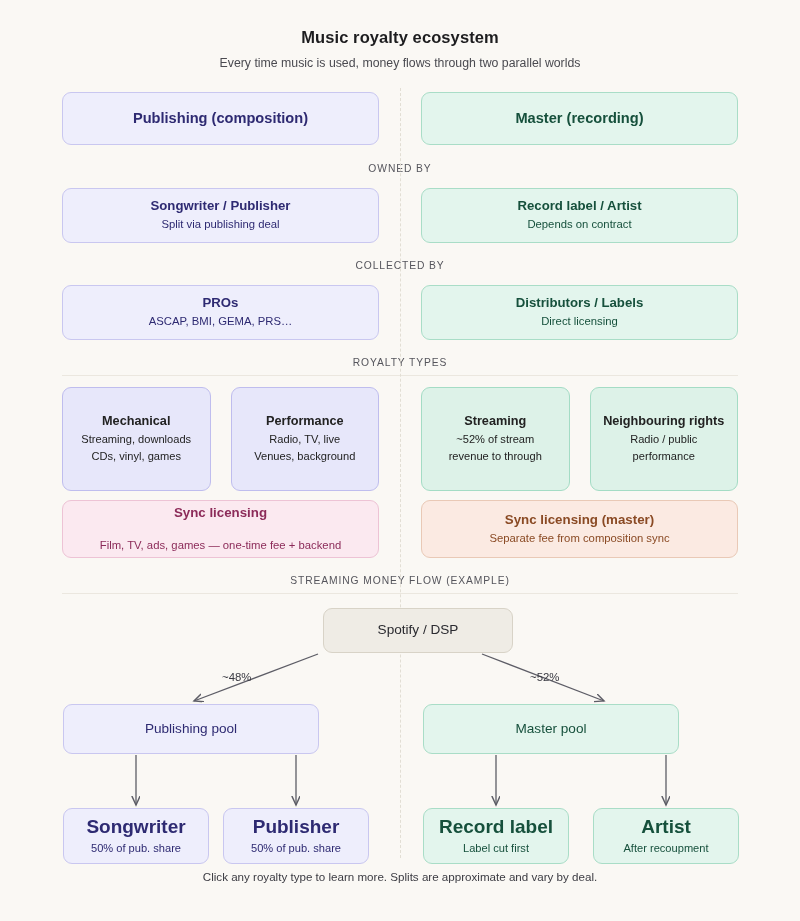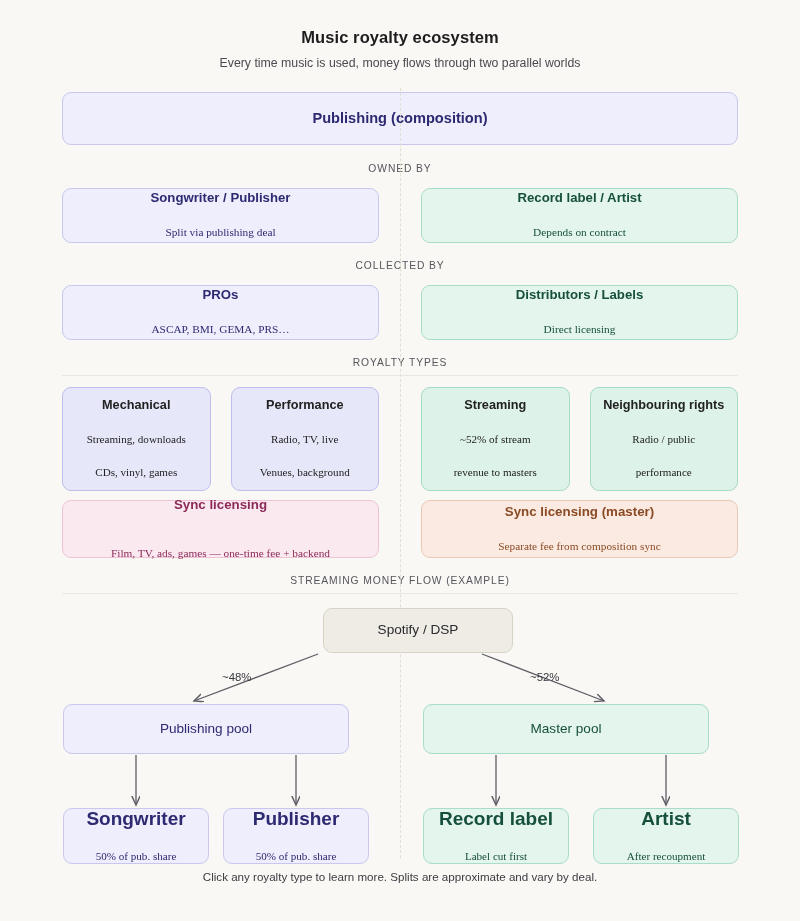--- a/index.html
+++ b/index.html
@@ -81,22 +81,21 @@
     flex-direction: column;
     align-items: center;
     justify-content: center;
   }
   .box .b-title {
     font-weight: bold;
     line-height: 1.25;
   }
   .box .b-sub {
     line-height: 1.38;
-    margin-top: 18px;
-    font-family: Liberation Serif, serif;
+    margin-top: 2px;
   }
 
   
   .pub {
     background: #eeeefc;
     border: 1px solid #c9c7f0;
     color: #2e2a72;
   }
   
   .mas {
@@ -170,21 +169,21 @@
     left: 323px;
     top: 14px;
     width: 190px;
     height: 45px;
   }
   .dsp-box .b-title { font-size: 13.6px; font-weight: normal; }
 
   .pool-box {
     position: absolute;
     top: 110px;
-    width: 286px;
+    width: 256px;
     height: 50px;
     justify-content: center;
   }
   .pool-left  { left: 63px; }
   .pool-right { left: 423px; }
   .pool-box .b-title { font-size: 13.6px; font-weight: normal; }
 
   .leaf-box {
     position: absolute;
     top: 214px;
@@ -229,20 +228,25 @@
 
   <div class="header">
     <div class="title">Music royalty ecosystem</div>
     <div class="subtitle">Every time music is used, money flows through two parallel worlds</div>
   </div>
 
   <div class="cols" style="margin-top:22px;">
     <div class="col">
       <div class="box pub tier1">
         <div class="b-title">Publishing (composition)</div>
+      </div>
+    </div>
+    <div class="col">
+      <div class="box mas tier1">
+        <div class="b-title">Master (recording)</div>
       </div>
     </div>
   </div>
 
   <div class="section-label" style="margin-top:18px;">OWNED BY</div>
 
   <div class="cols" style="margin-top:14px;">
     <div class="col">
       <div class="box pub tier2">
         <div class="b-title">Songwriter / Publisher</div>
@@ -290,21 +294,21 @@
           <div class="b-sub">Radio, TV, live</div>
           <div class="b-sub">Venues, background</div>
         </div>
       </div>
     </div>
     <div class="col">
       <div class="rt-row">
         <div class="box rt-card green-card">
           <div class="b-title">Streaming</div>
           <div class="b-sub">~52% of stream</div>
-          <div class="b-sub">revenue to masters</div>
+          <div class="b-sub">revenue to through</div>
         </div>
         <div class="box rt-card green-card">
           <div class="b-title">Neighbouring rights</div>
           <div class="b-sub">Radio / public</div>
           <div class="b-sub">performance</div>
         </div>
       </div>
     </div>
   </div>
 

